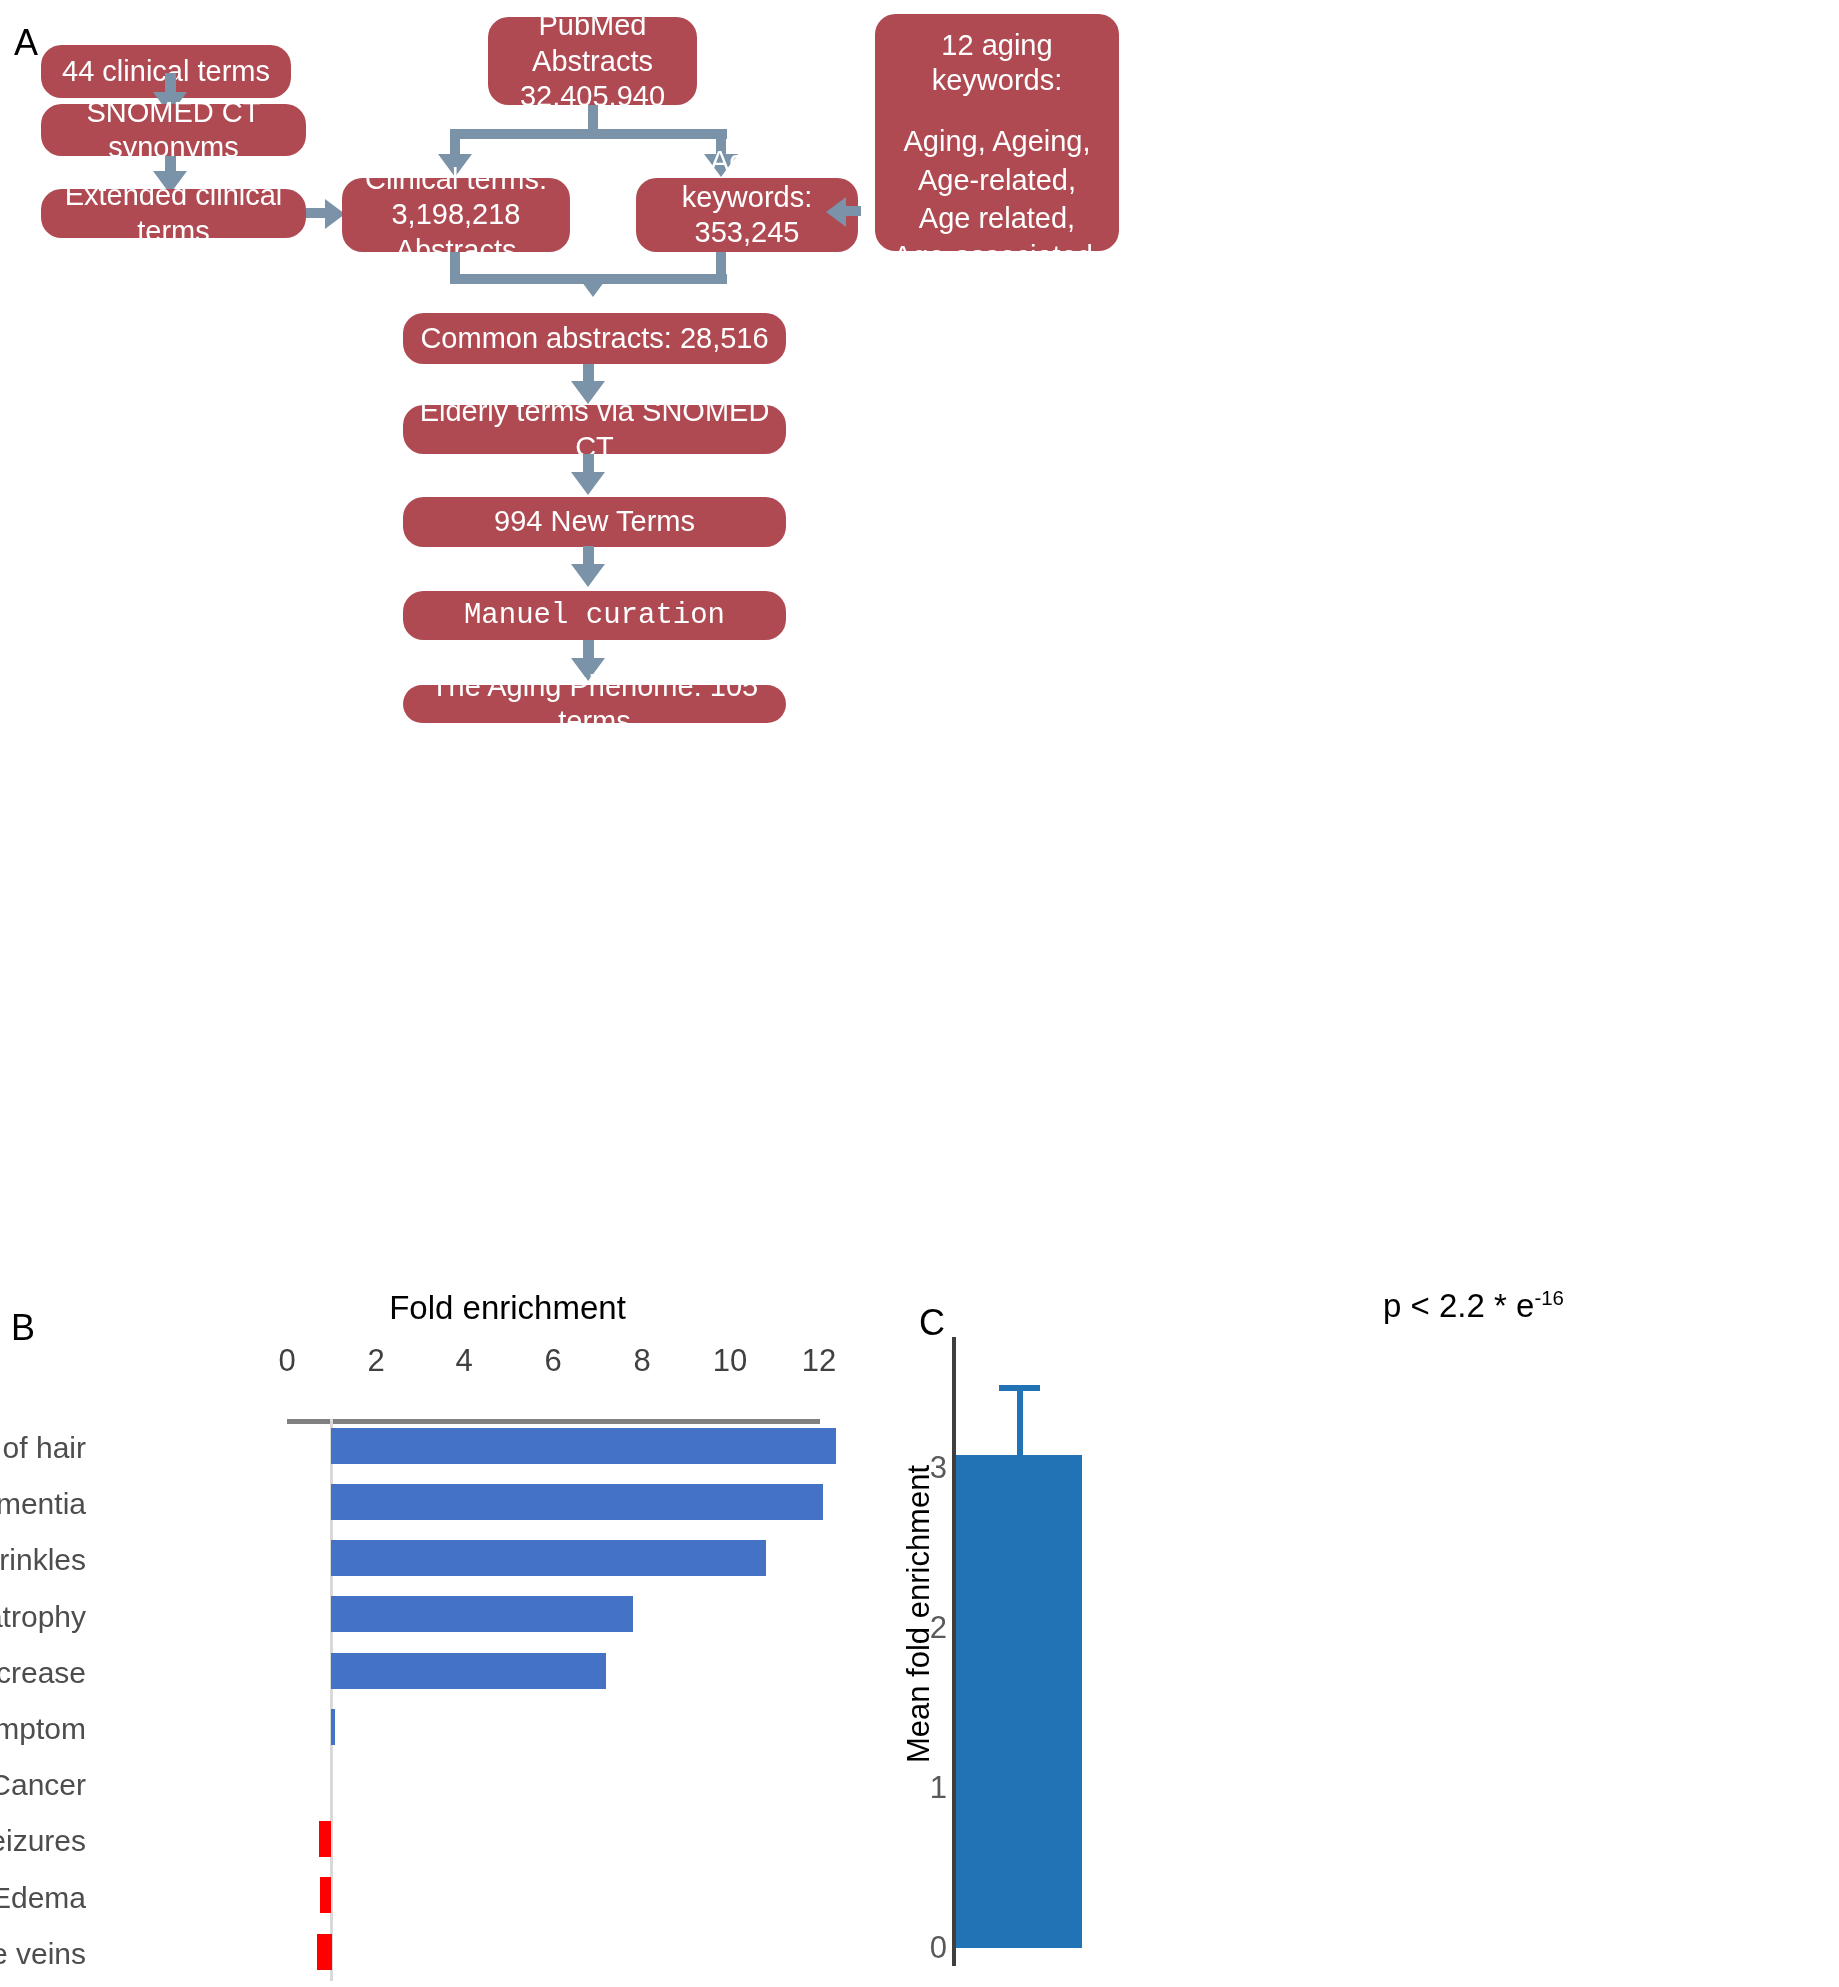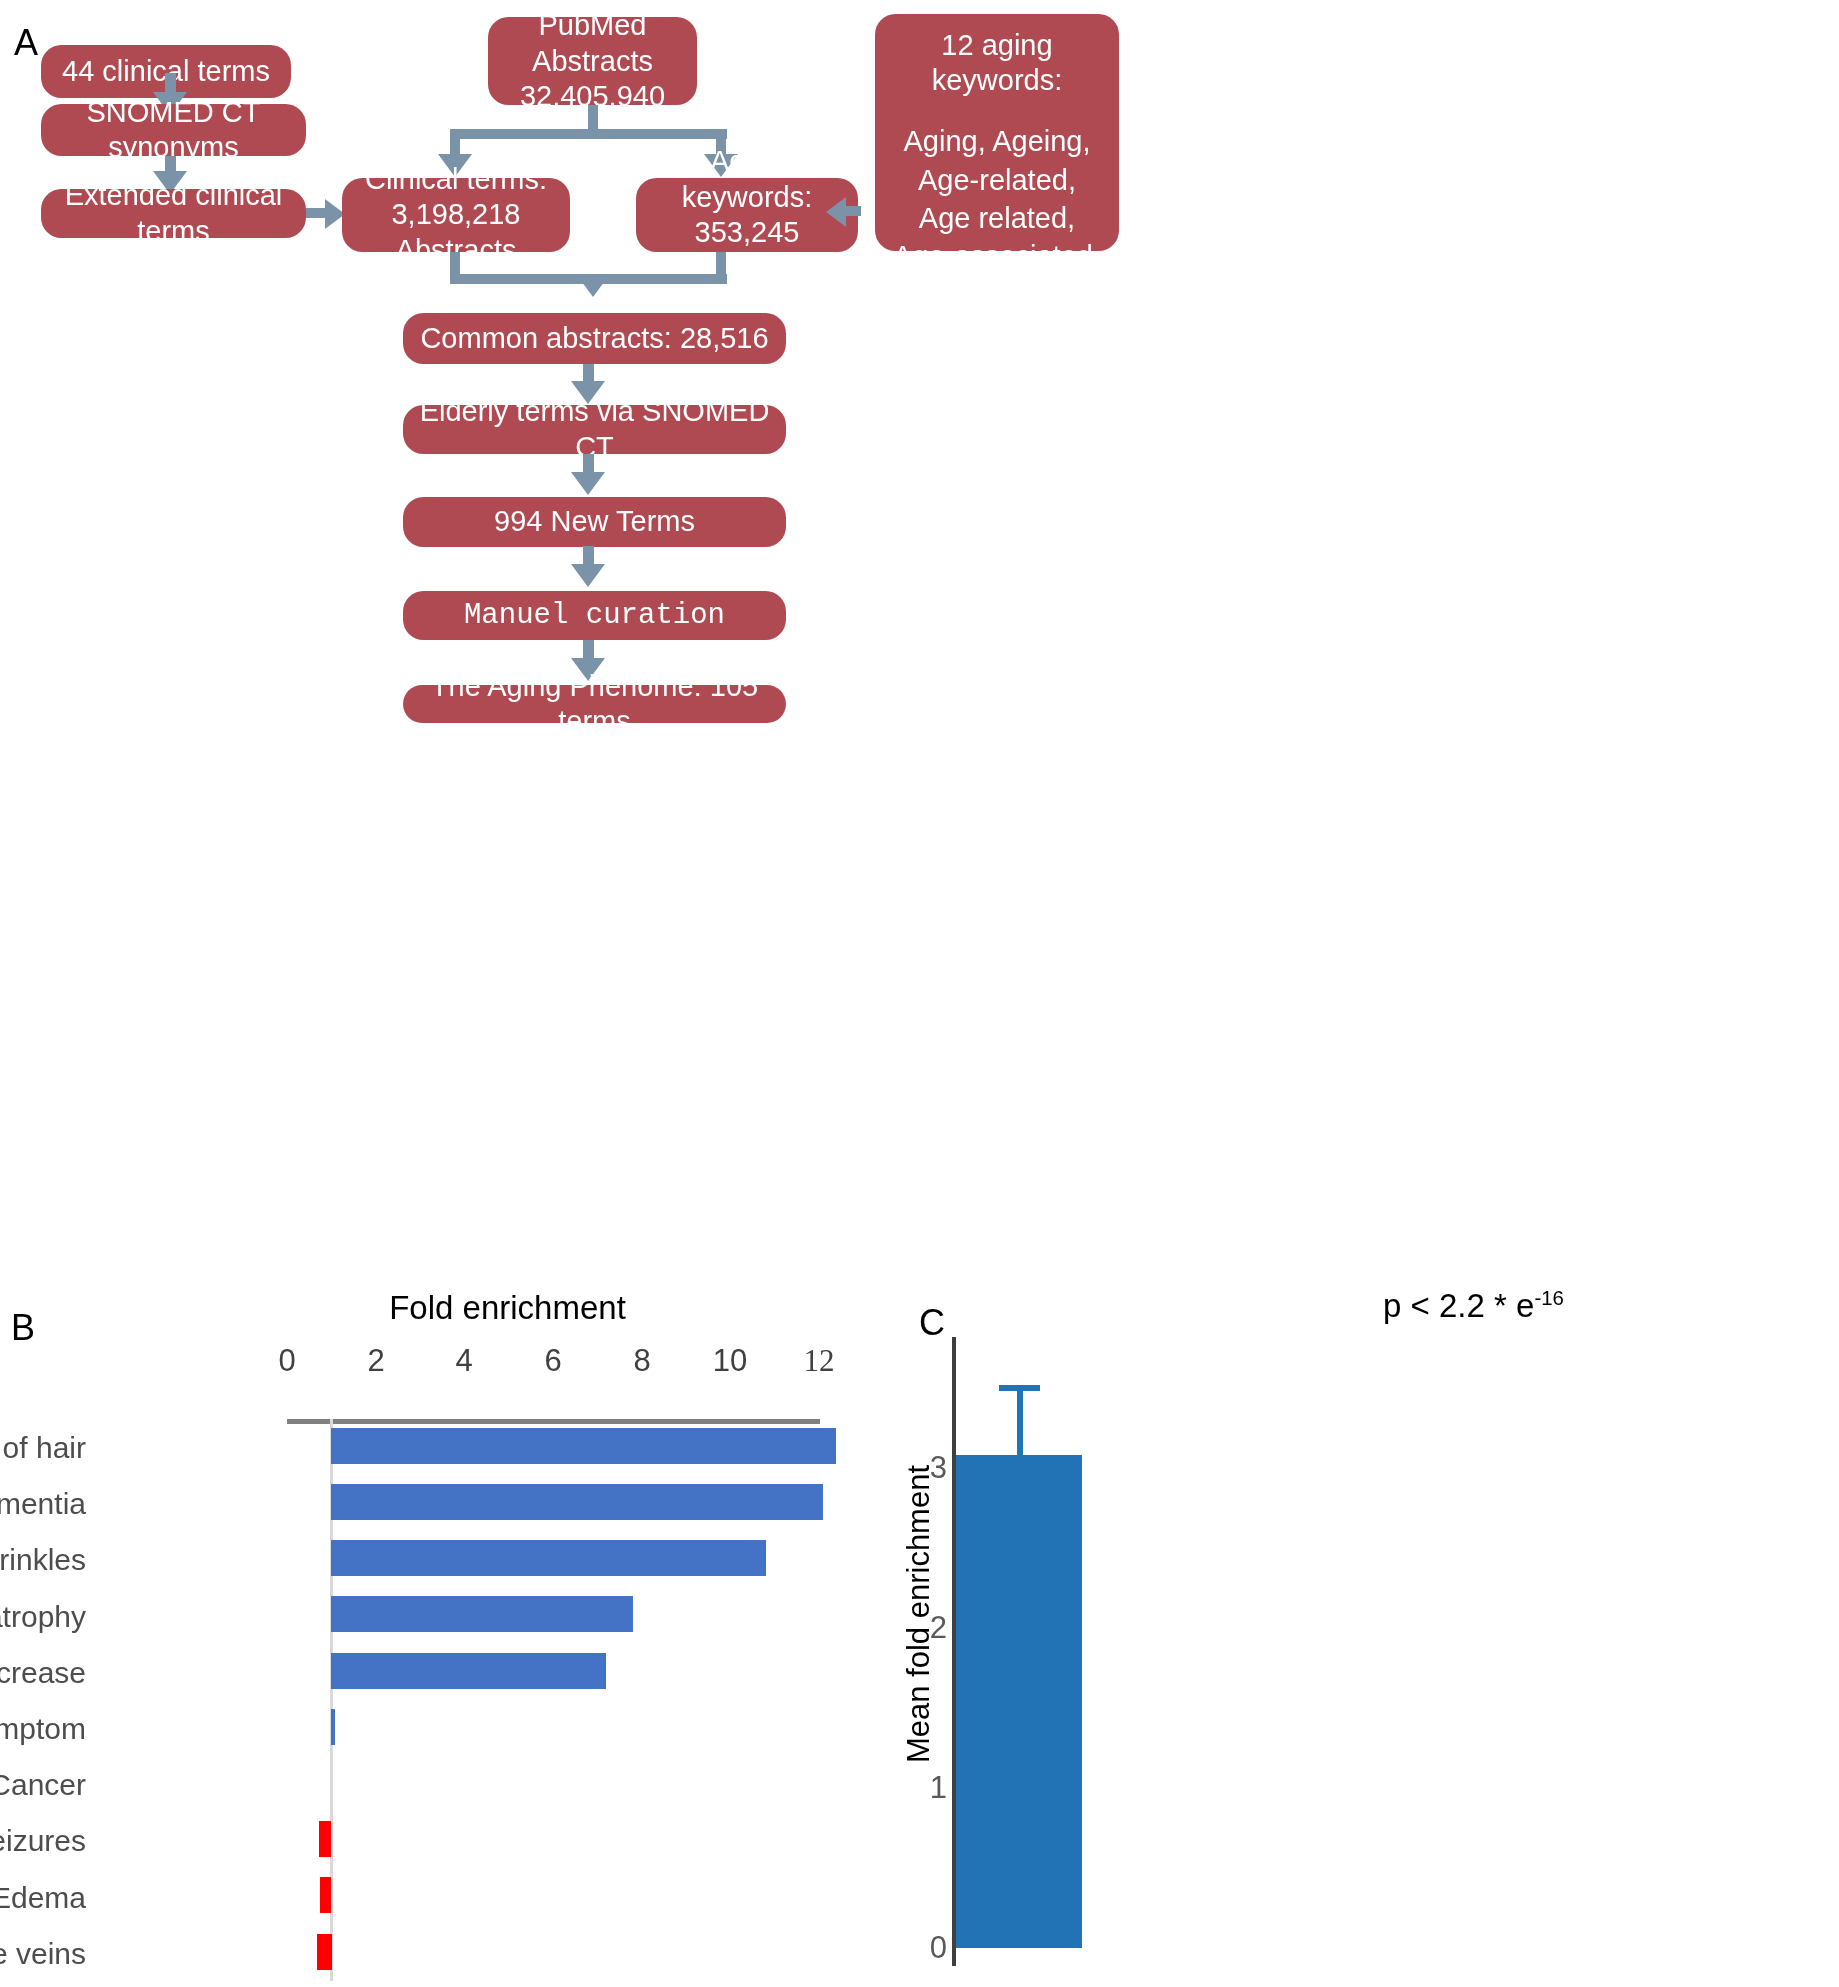--- a/index.html
+++ b/index.html
@@ -135,21 +135,21 @@
   <div id="b-axisline"></div>
   <div id="b-refline"></div>
 
   <div id="b-ticks">
       <div class="b-tick" style="left: 287px;">0</div>
       <div class="b-tick" style="left: 376px;">2</div>
       <div class="b-tick" style="left: 464px;">4</div>
       <div class="b-tick" style="left: 553px;">6</div>
       <div class="b-tick" style="left: 642px;">8</div>
       <div class="b-tick" style="left: 730px;">10</div>
-      <div class="b-tick" style="left: 819px; font-family: Liberation Serif, serif;">12</div>
+      <div class="b-tick" style="left: 819px;">12</div>
     </div>
   <div id="b-cats">
       <div class="b-cat" style="top: 173px;">Graying of hair</div>
       <div class="b-cat" style="top: 229px;">Dementia</div>
       <div class="b-cat" style="top: 285px;">Facial Wrinkles</div>
       <div class="b-cat" style="top: 342px;">Cerebral atrophy</div>
       <div class="b-cat" style="top: 398px;">Visual acuity decrease</div>
       <div class="b-cat" style="top: 454px;">Psychiatric symptom</div>
       <div class="b-cat" style="top: 510px;">Cancer</div>
       <div class="b-cat" style="top: 566px;">Seizures</div>

